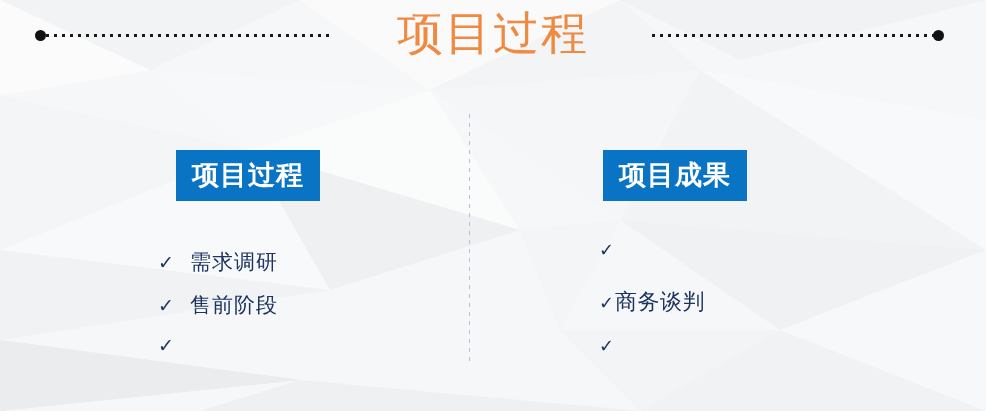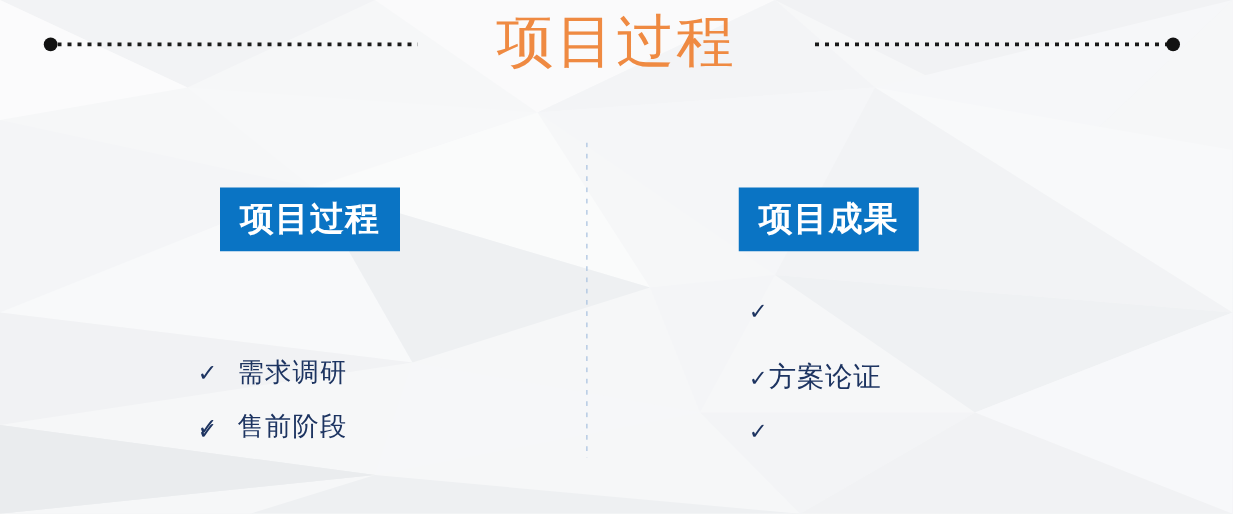--- a/index.html
+++ b/index.html
@@ -45,31 +45,31 @@
   .col-left{left:140px;width:320px;}
   .col-right{left:585px;width:380px;}
 
   .hdr-box{
     display:inline-block;background:#0a74c4;color:#ffffff;
     font-size:27px;font-weight:bold;letter-spacing:1px;
     line-height:51px;height:51px;padding:0 16px;
     box-sizing:border-box;white-space:nowrap;
   }
   .col-left .hdr-box{margin-left:36px;}
-  .col-right .hdr-box{margin-left:6px;}
+  .col-right .hdr-box{margin-left:18px;}
 
   .list{list-style:none;margin:0;padding:0;}
   .list li{
     color:#1d3461;white-space:nowrap;display:flex;align-items:baseline;
   }
   
   .list-left li{font-size:21px;margin-top:0;height:43px;padding-left:18px;}
   .list-left li:first-child{margin-top:47px;}
   .list-left .tick{font-size:19px;width:32px;display:inline-block;color:#1d3461;}
-  .list-left .txt{letter-spacing:1px;margin-top:36px;}
+  .list-left .txt{letter-spacing:1px;}
 
   
   .list-right li{font-size:22px;height:48px;padding-left:14px;}
   .list-right li:first-child{margin-top:38px;}
   .list-right .tick{font-size:18px;margin-right:1px;color:#1d3461;}
   .list-right .txt{letter-spacing:0.5px;}
 </style>
 </head>
 <body>
 
@@ -131,21 +131,21 @@
   </div>
 
   <div class="col col-right">
     <div class="hdr-box">项目成果</div>
     <ul class="list list-right">
       <li>
         <span class="tick">✓</span>
       </li>
       <li>
         <span class="tick">✓</span>
-        <span class="txt">方案论证</span>
+        <span class="txt">商务谈判</span>
       </li>
       <li>
         <span class="tick">✓</span>
       </li>
     </ul>
   </div>
 
 </div>
 
 </body></html>

